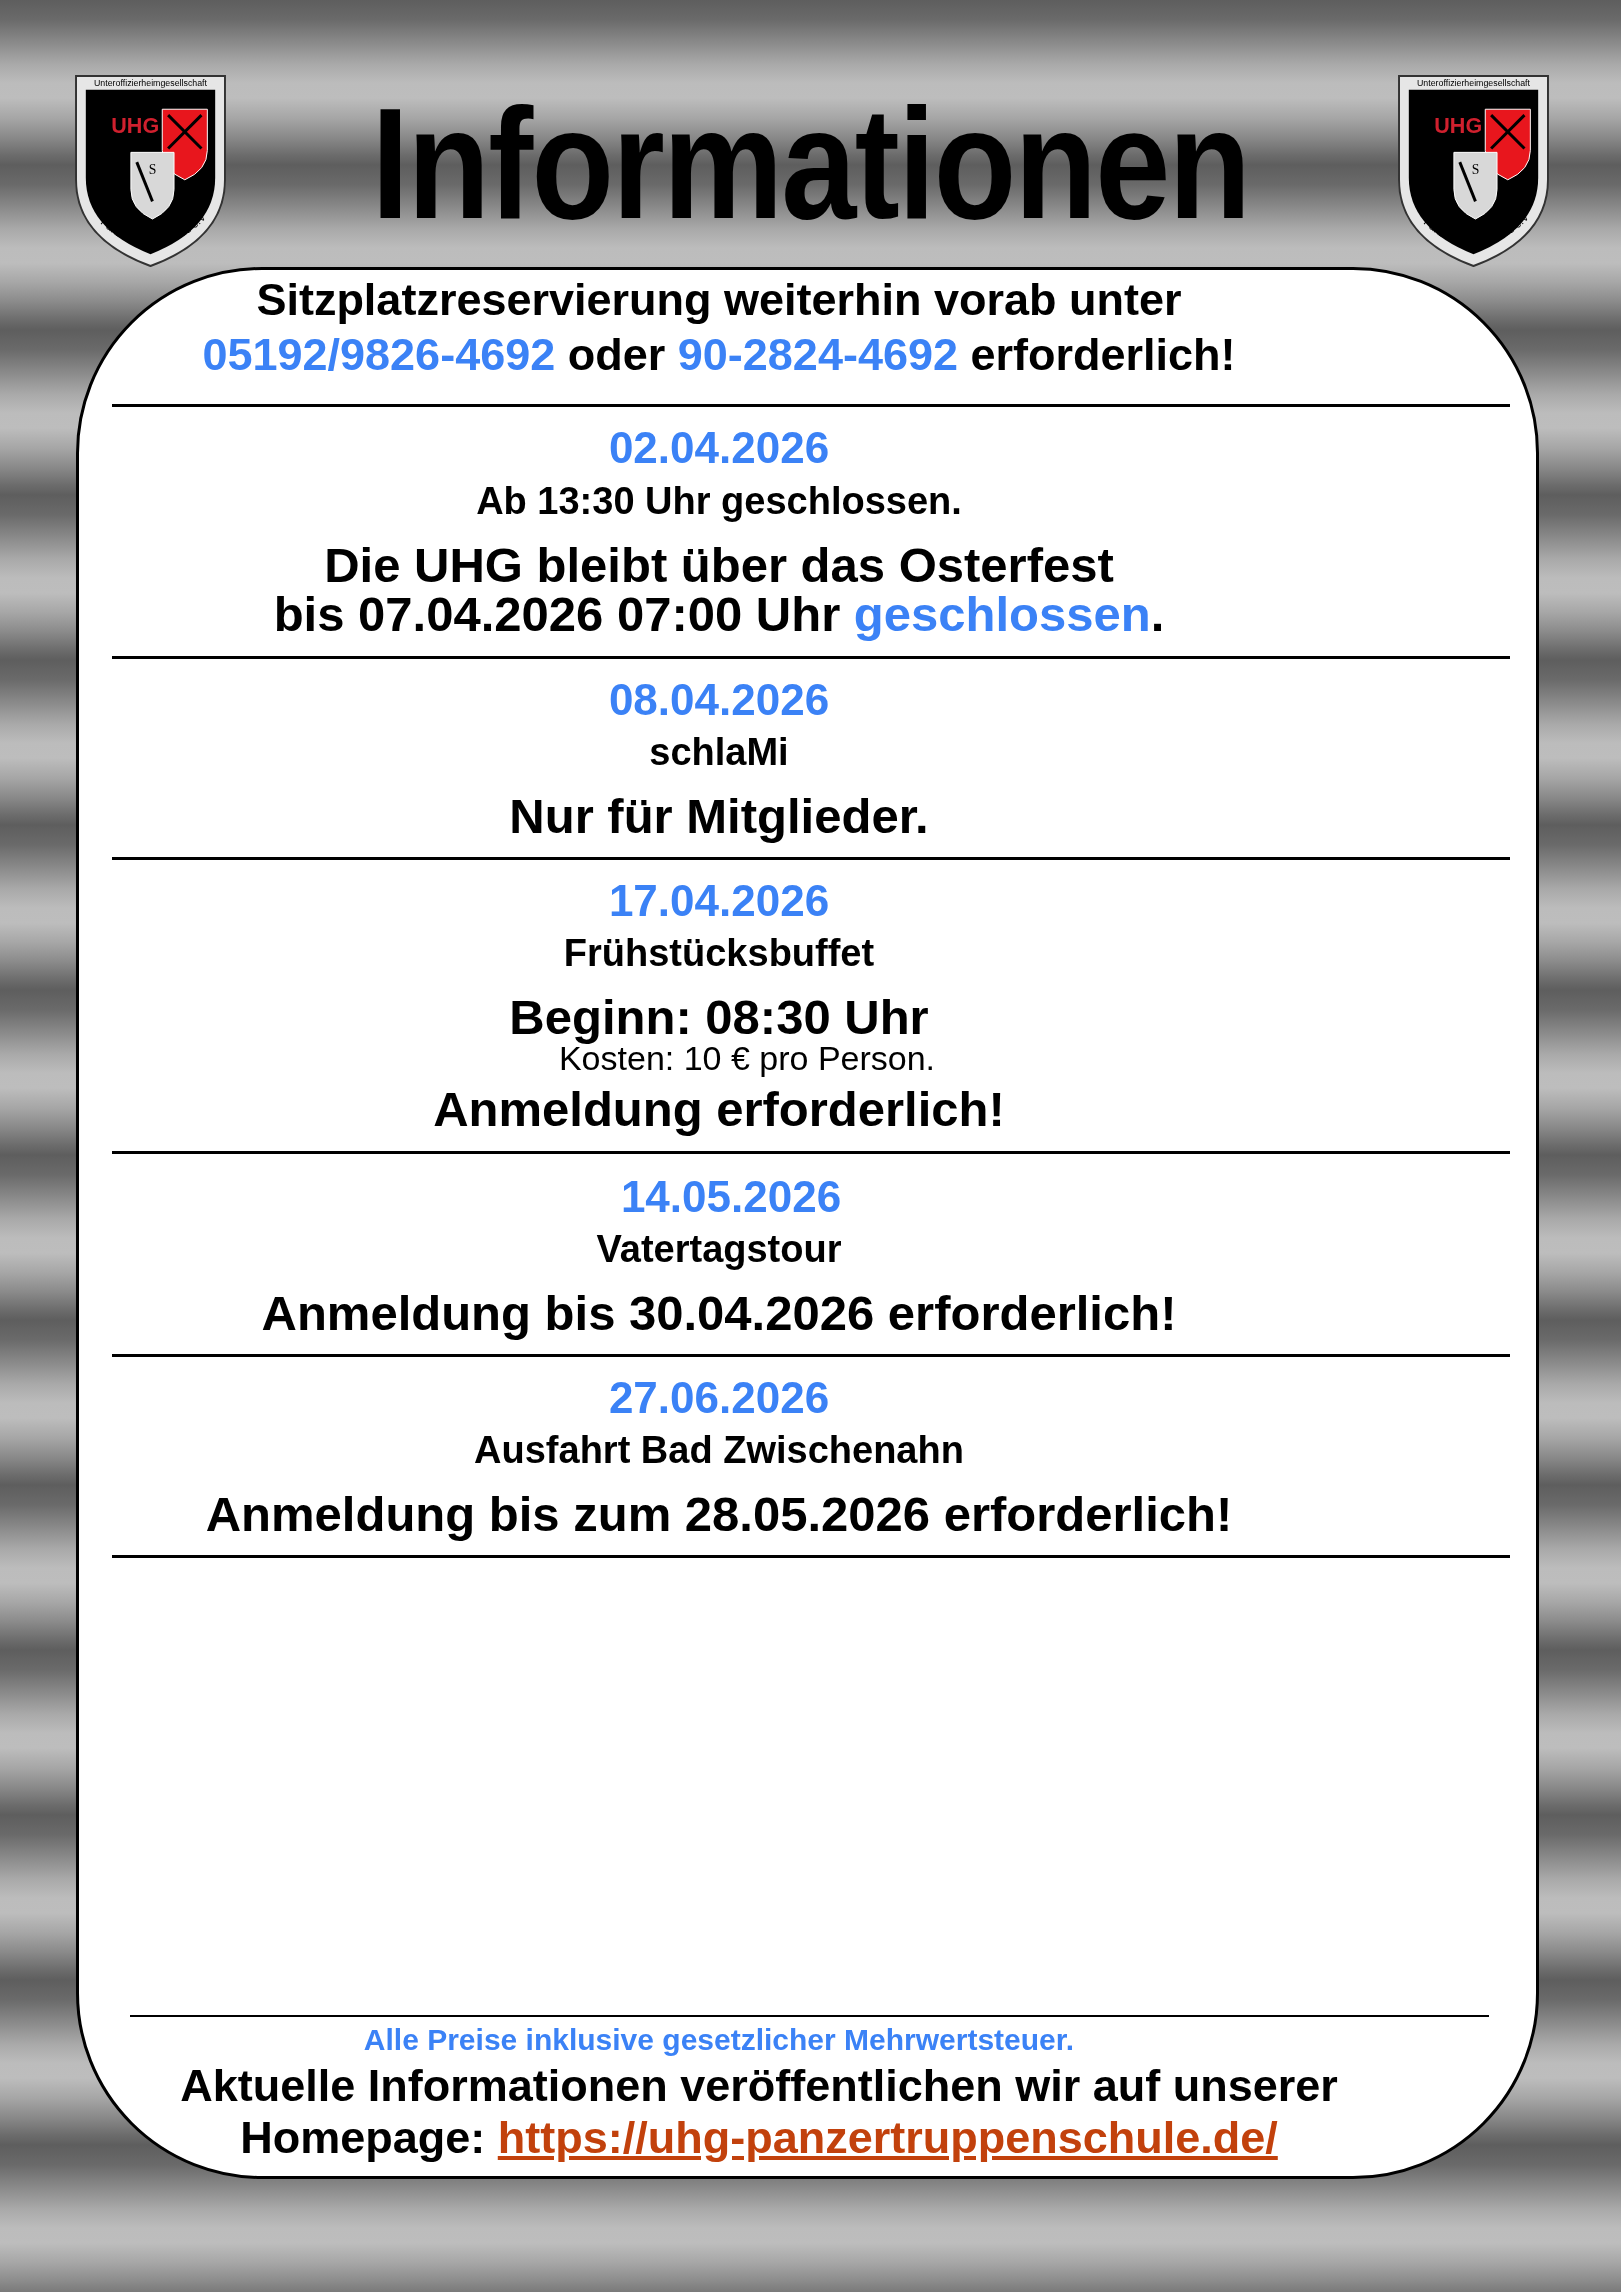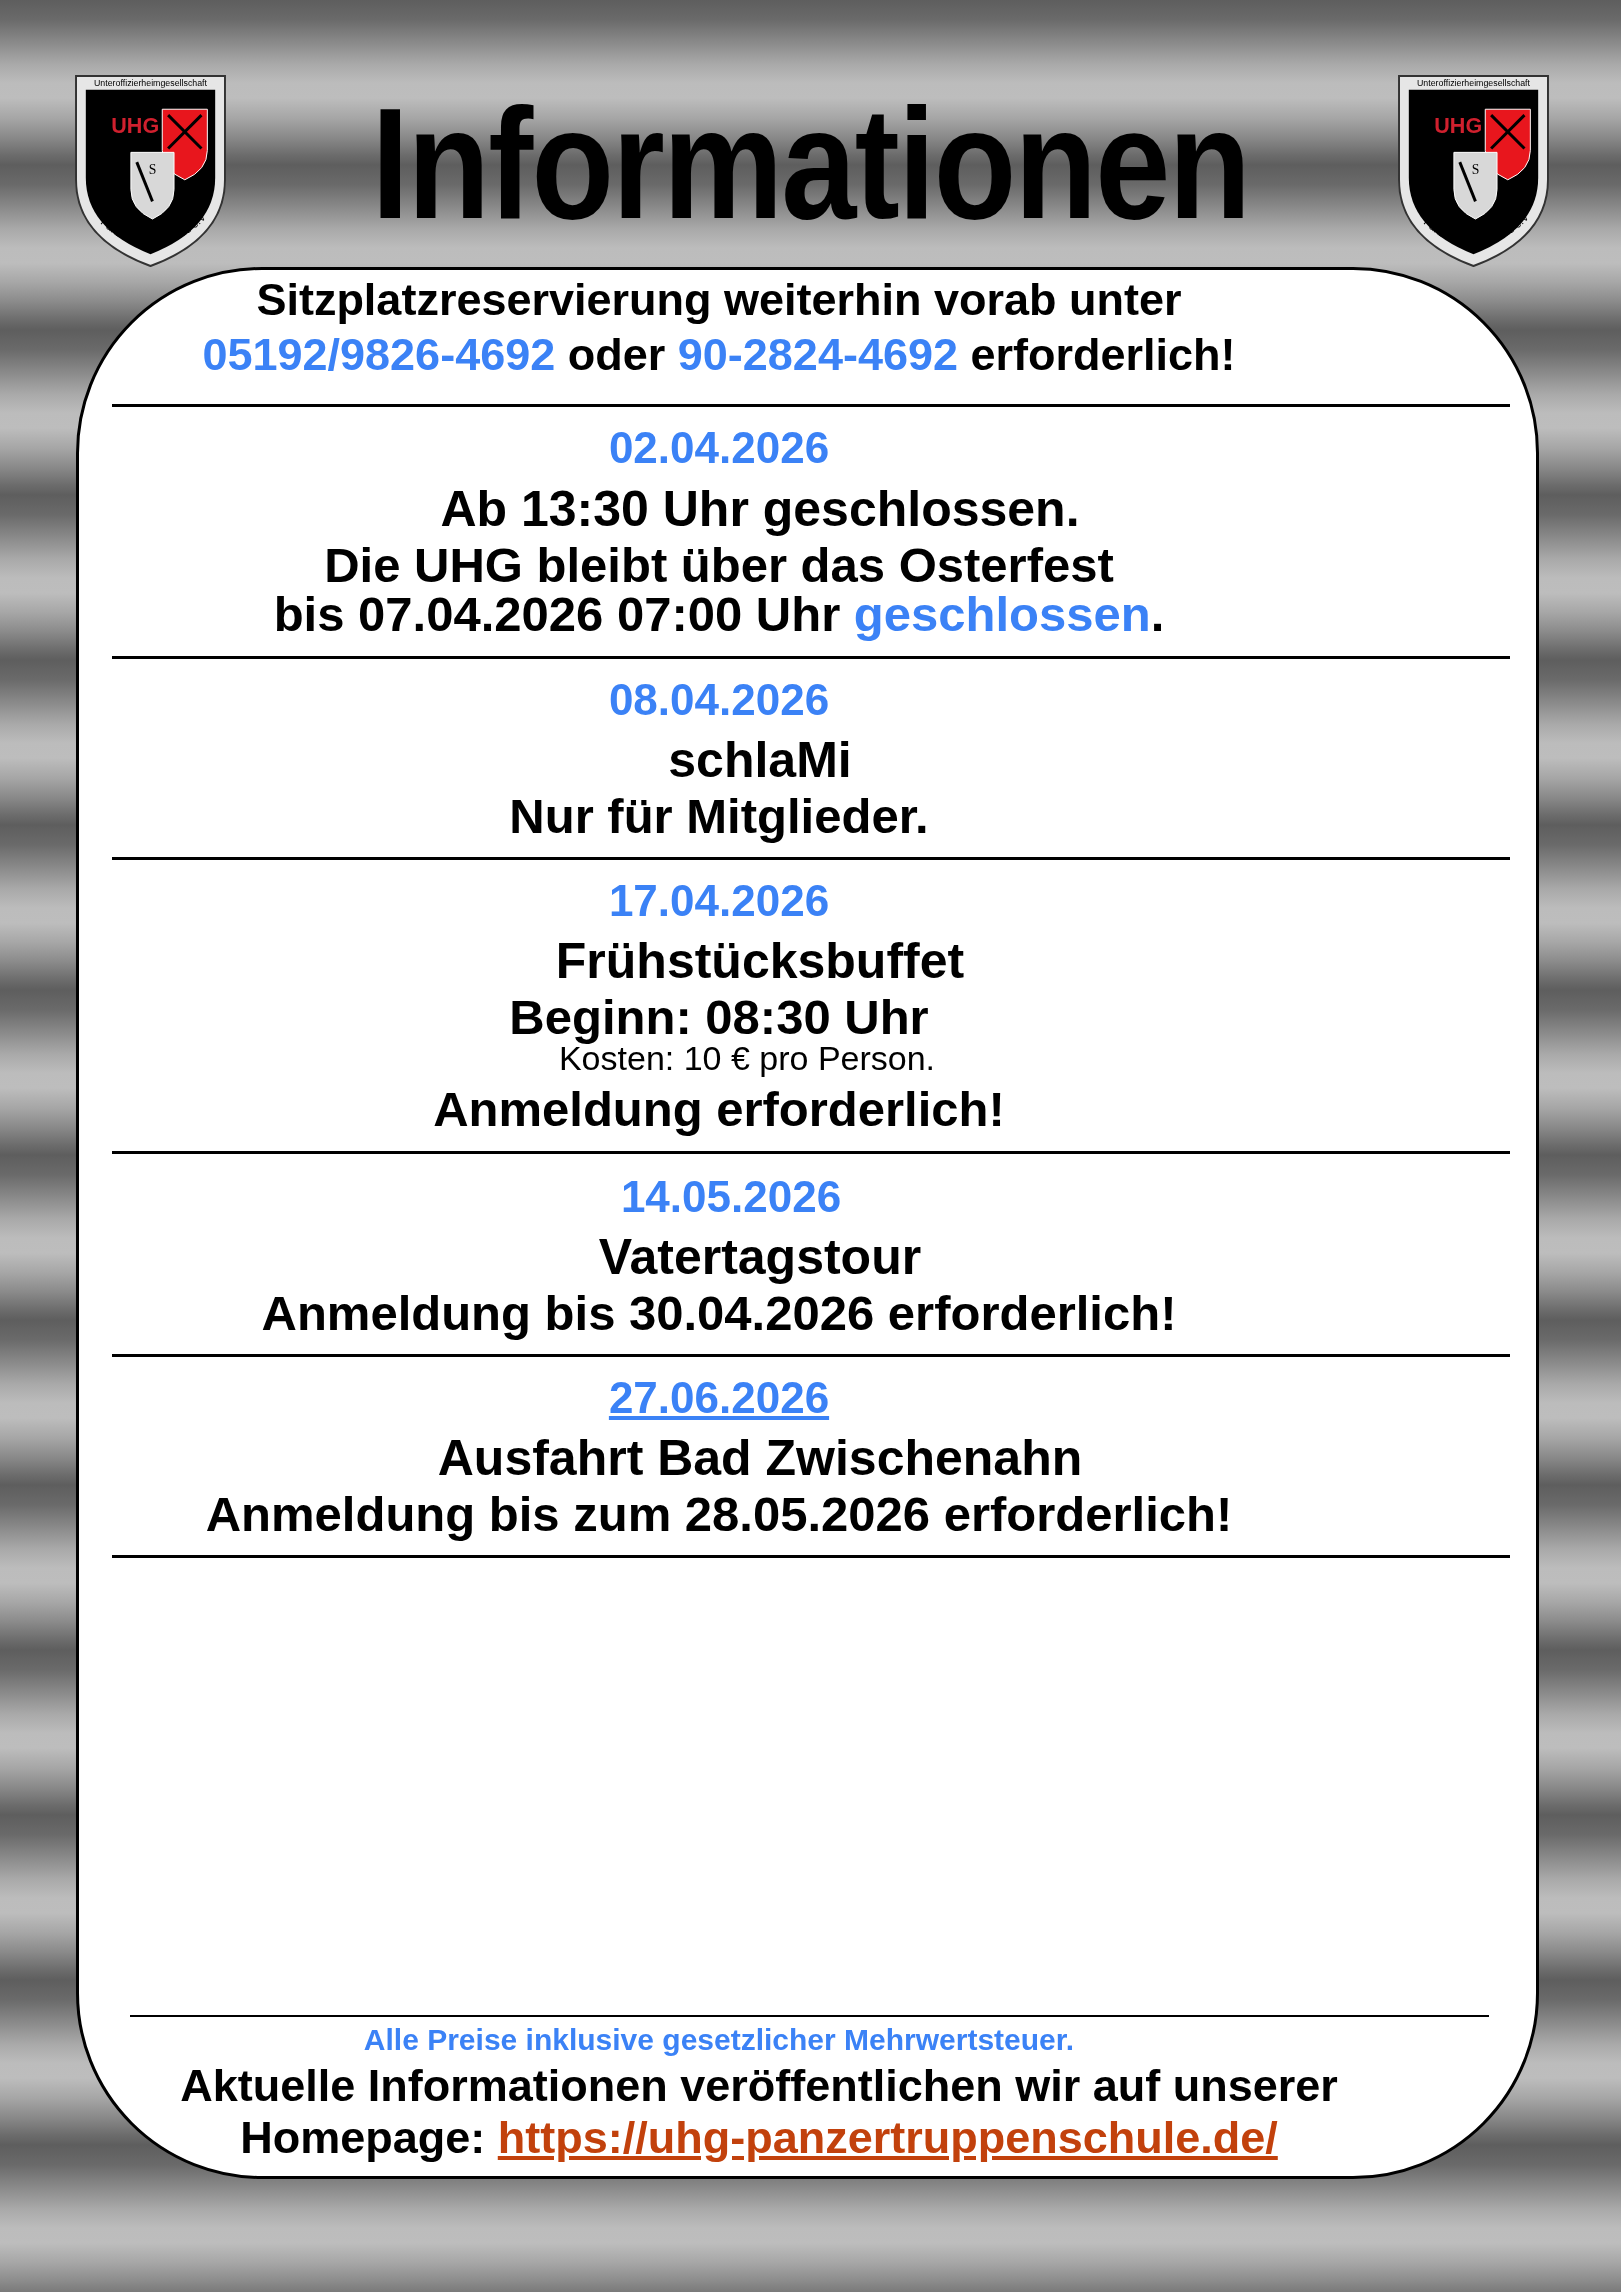--- a/index.html
+++ b/index.html
@@ -31,21 +31,21 @@
   }
   .red { color:#3b82f6; }
   .divider {
     position:absolute; height:2.9px; background:#000;
   }
   .ev-div { left:112px; width:1398px; }
   .foot-div { left:130px; width:1359px; height:2px; }
   .link { color:#c2410c; text-decoration:underline; }
   .fs-head { font-size:45px; }
   .fs-date { font-size:44px; }
-  .fs-evtitle { font-size:50px;padding-left:41px; }
+  .fs-evtitle { font-size:38px; }
   .fs-sub { font-size:49px; }
   .fs-cost { font-size:34px; font-weight:normal;padding-left:28px; }
   .fs-note { font-size:30px; }
   .fs-foot { font-size:45px;padding-left:40px; }
 </style>
 </head>
 <body>
 
 <svg class="logo left" viewBox="0 0 160 200">
   <path d="M4 4 H156 V110 Q156 170 80 198 Q4 170 4 110 Z" fill="#e6e6e6" stroke="#333" stroke-width="2"></path>
@@ -105,21 +105,21 @@
 <div class="line fs-sub" style="top:989px;">Beginn: 08:30 Uhr</div>
 <div class="line fs-cost" style="top:1039px;">Kosten: 10 € pro Person.</div>
 <div class="line fs-sub" style="top:1081px;">Anmeldung erforderlich!</div>
 <div class="divider ev-div" style="top:1151px;"></div>
 
 <div class="line fs-date red" style="top:1172px;padding-left:12px;">14.05.2026</div>
 <div class="line fs-evtitle" style="top:1228px;">Vatertagstour</div>
 <div class="line fs-sub" style="top:1285px;">Anmeldung bis 30.04.2026 erforderlich!</div>
 <div class="divider ev-div" style="top:1354px;"></div>
 
-<div class="line fs-date red" style="top:1373px;text-decoration:underline;">27.06.2026</div>
+<div class="line fs-date red" style="top:1373px;">27.06.2026</div>
 <div class="line fs-evtitle" style="top:1429px;">Ausfahrt Bad Zwischenahn</div>
 <div class="line fs-sub" style="top:1486px;">Anmeldung bis zum 28.05.2026 erforderlich!</div>
 <div class="divider ev-div" style="top:1555px;"></div>
 
 <div class="divider foot-div" style="top:2015px;"></div>
 <div class="line fs-note red" style="top:2023px;">Alle Preise inklusive gesetzlicher Mehrwertsteuer.</div>
 <div class="line fs-foot" style="top:2060px;">Aktuelle Informationen veröffentlichen wir auf unserer</div>
 <div class="line fs-foot" style="top:2112px;">
   <span>Homepage: </span><span class="link">https://uhg-panzertruppenschule.de/</span>
 </div>

